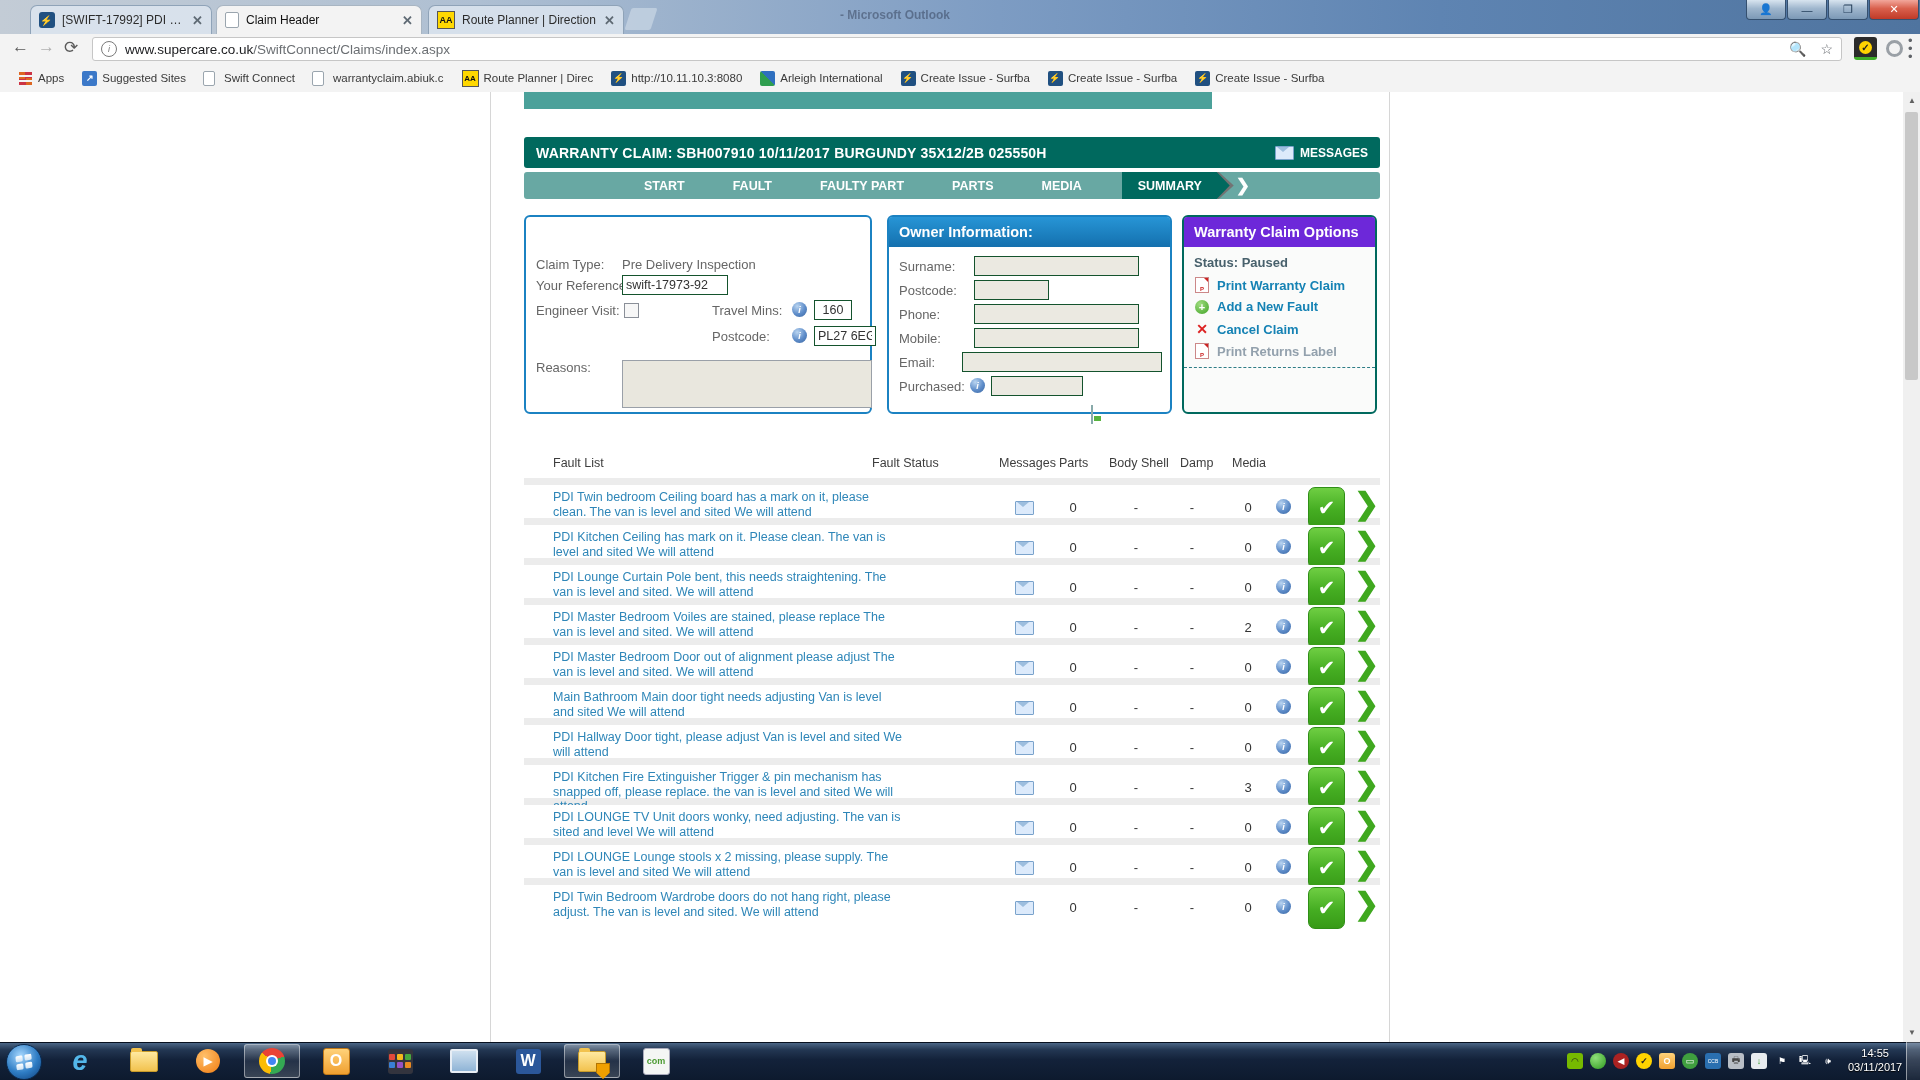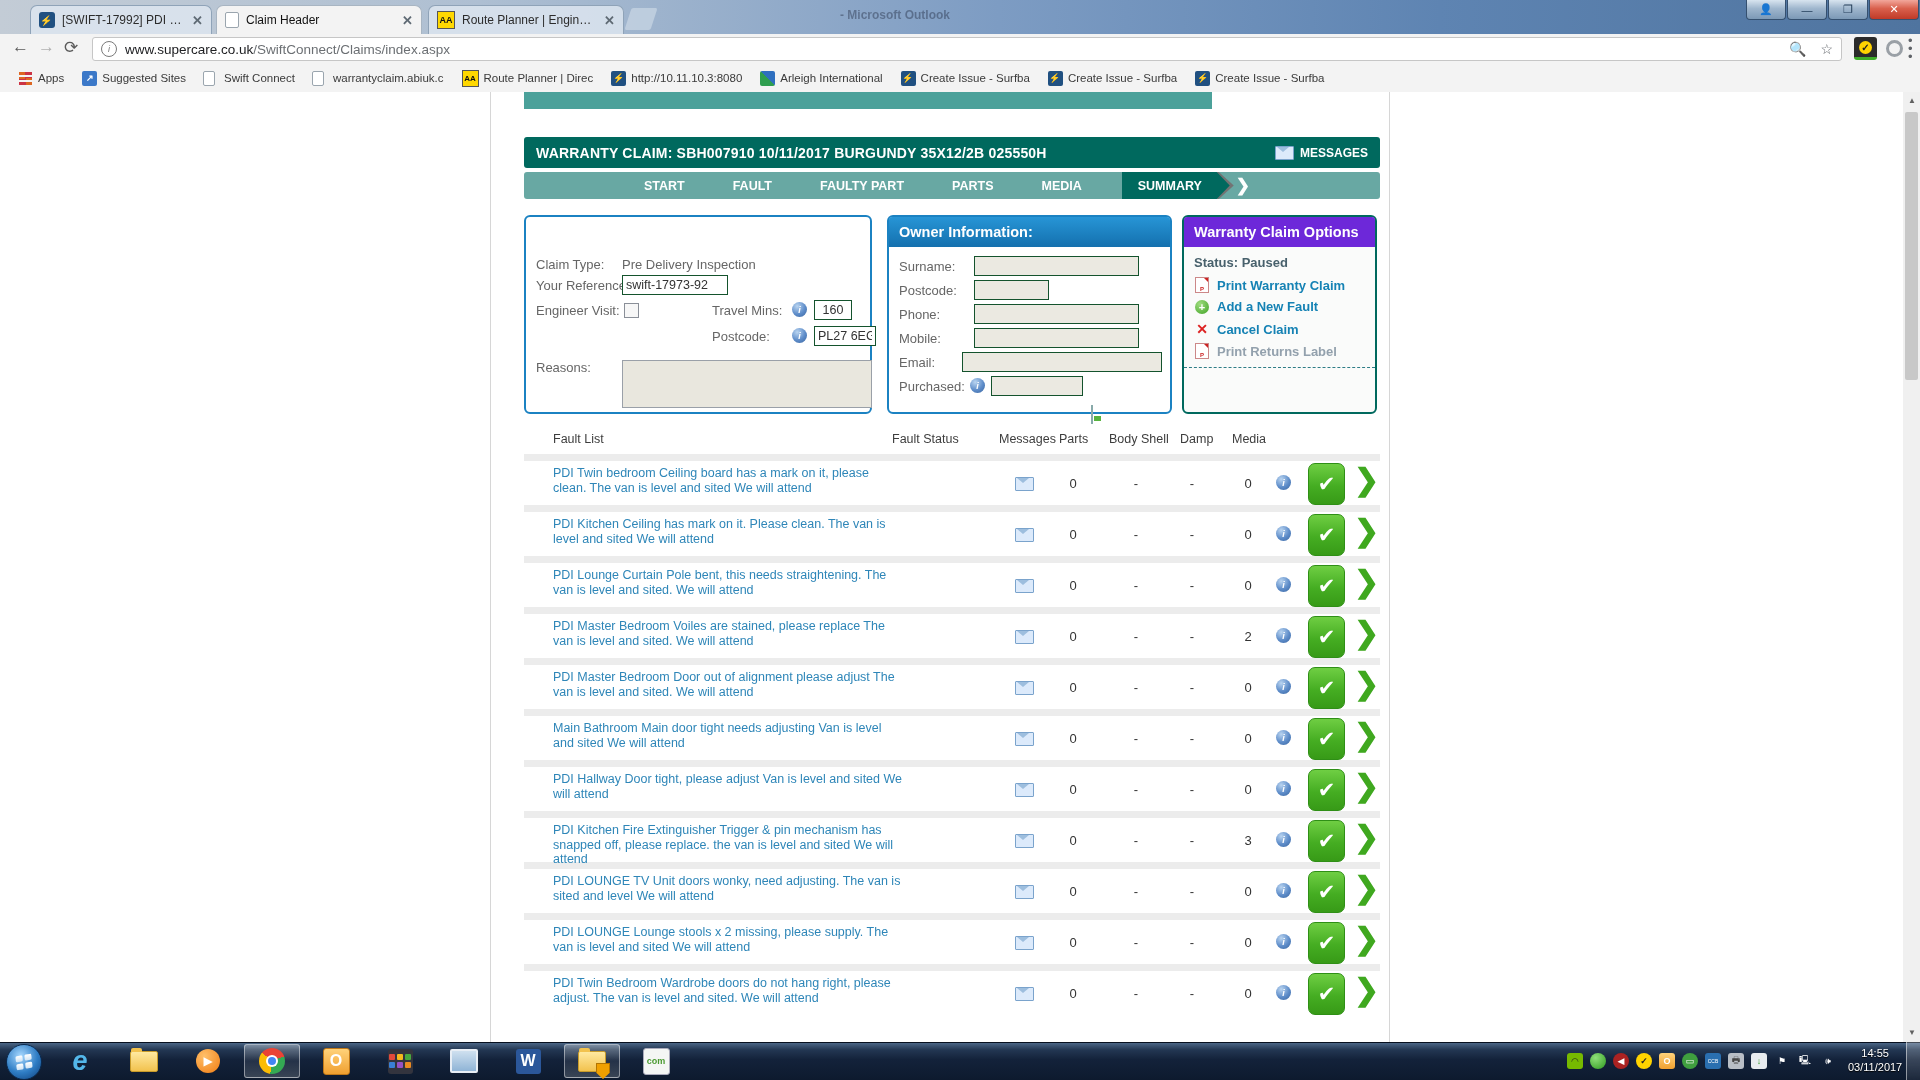--- a/index.html
+++ b/index.html
@@ -108,21 +108,21 @@
      font-size:6px;color:#c22;font-weight:bold;display:flex;align-items:flex-end;justify-content:center;}
   .pdfic:before{content:"";position:absolute;right:0;top:0;border-left:4px solid transparent;border-top:4px solid #c22;}
   .plus{width:14px;height:14px;border-radius:50%;background:radial-gradient(circle at 35% 30%,#9fdc7f,#3fa325);
      color:#fff;font-weight:bold;font-size:11px;display:flex;align-items:center;justify-content:center;}
   .xic{color:#d22;font-weight:bold;font-size:14px;}
   .dash{border-top:1px dashed #2e7d86;}
 
   
   .thead{font-size:12.5px;color:#3d3d3d;}
   .frow .sep{height:7px;background:#ececec;}
-  .frow .fr-in{height:44px;position:relative;background:#fff;}
+  .frow .fr-in{height:33px;position:relative;background:#fff;}
   .ftext{position:absolute;left:29px;top:5px;width:352px;font-size:12.5px;line-height:14.5px;color:#2e86b8;}
   .cellv{position:absolute;top:15px;font-size:13px;color:#333;width:30px;text-align:center;}
   .rowenv{position:absolute;left:491px;top:16px;}
   .info-s{position:absolute;left:752px;top:14px;}
   .okbtn{position:absolute;left:784px;top:2px;width:37px;height:42px;border:1px solid #2f8f16;border-radius:7px;
      background:linear-gradient(#6fce43,#45ad22 55%,#379a17);color:#fff;font-size:21px;display:flex;
      align-items:center;justify-content:center;padding:0;}
   .chev{position:absolute;left:830px;top:1px;font-size:30px;font-weight:bold;color:#3fa81f;}
 
   
@@ -190,21 +190,21 @@
     <span class="ttl">[SWIFT-17992] PDI - Hall</span>
     <span class="x">✕</span>
   </div>
   <div class="abs tab active" style="left:216px;width:206px;">
     <span class="fav doc"></span>
     <span class="ttl">Claim Header</span>
     <span class="x">✕</span>
   </div>
   <div class="abs tab inactive" style="left:428px;width:196px;">
     <span class="fav aa">AA</span>
-    <span class="ttl">Route Planner | Engineer</span>
+    <span class="ttl">Route Planner | Direction</span>
     <span class="x">✕</span>
   </div>
   <div class="abs newtab"></div>
   <div class="abs winbtns">
     <div class="wbtn">👤</div>
     <div class="wbtn">—</div>
     <div class="wbtn">❐</div>
     <div class="wbtn close">✕</div>
   </div>
 
@@ -357,23 +357,23 @@
     <div class="abs optlink gray" style="left:10px;top:126px;align-items:center;">
       <span class="oic">
           <span class="pdfic">P</span>
         </span>
       <span>Print Returns Label</span>
       </div>
     <div class="abs dash" style="left:0;top:150px;width:191px;"></div>
   </div>
 
   <div class="abs" style="left:524px;top:432px;width:856px;">
-    <div style="position:relative;height:22px;">
+    <div style="position:relative;height:22px;margin-top:24px;">
       <span class="abs thead" style="left:29px;">Fault List</span>
-      <span class="abs thead" style="left:368px;">Fault Status</span>
+      <span class="abs thead" style="left:348px;">Fault Status</span>
       <span class="abs thead" style="left:475px;">Messages</span>
       <span class="abs thead" style="left:535px;">Parts</span>
       <span class="abs thead" style="left:585px;">Body Shell</span>
       <span class="abs thead" style="left:656px;">Damp</span>
       <span class="abs thead" style="left:708px;">Media</span>
     </div>
 
     <div class="frow">
         <div class="sep"></div>
         <div class="fr-in">

